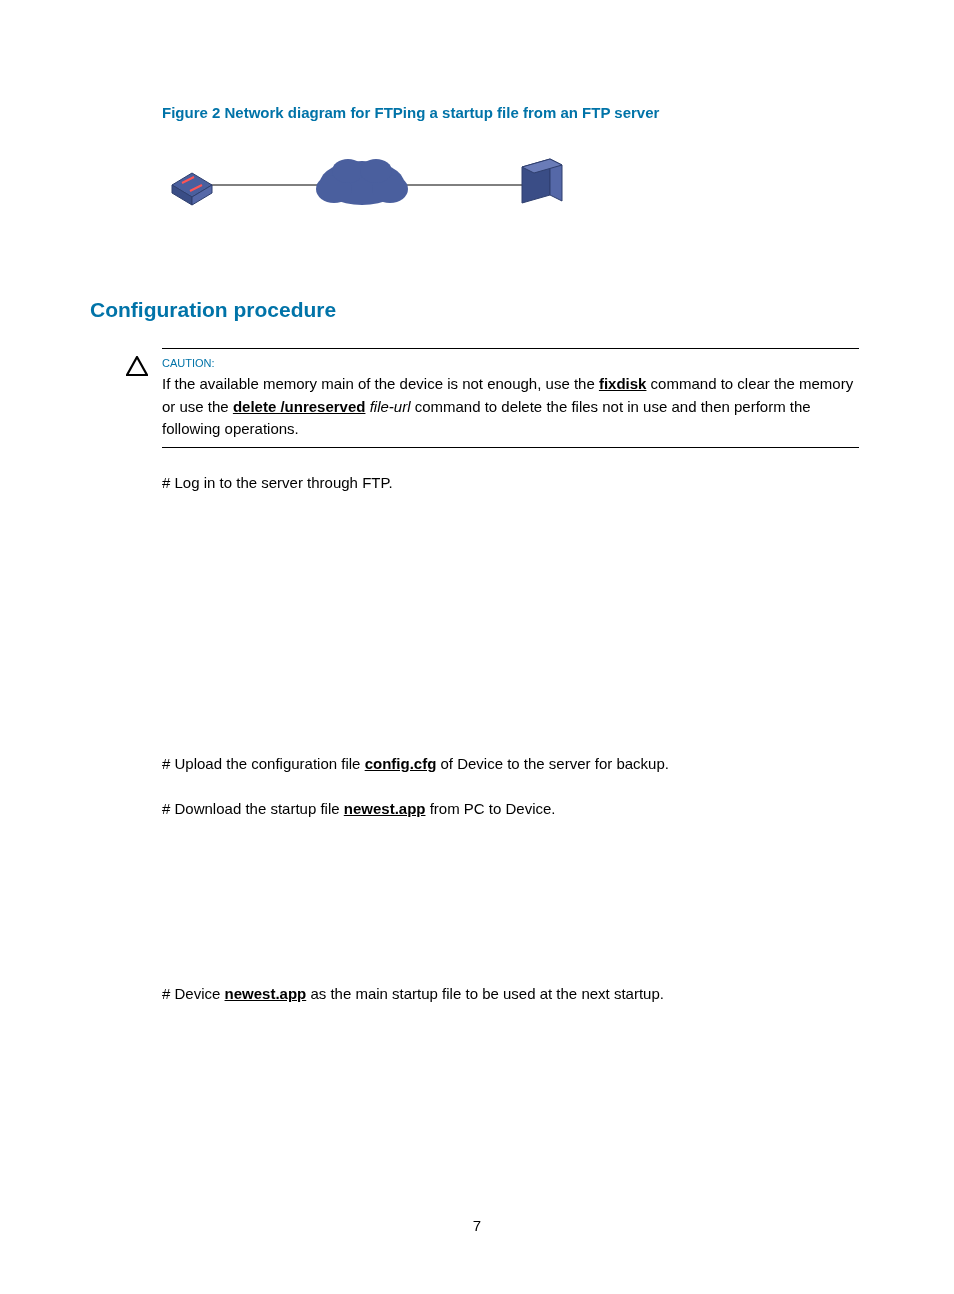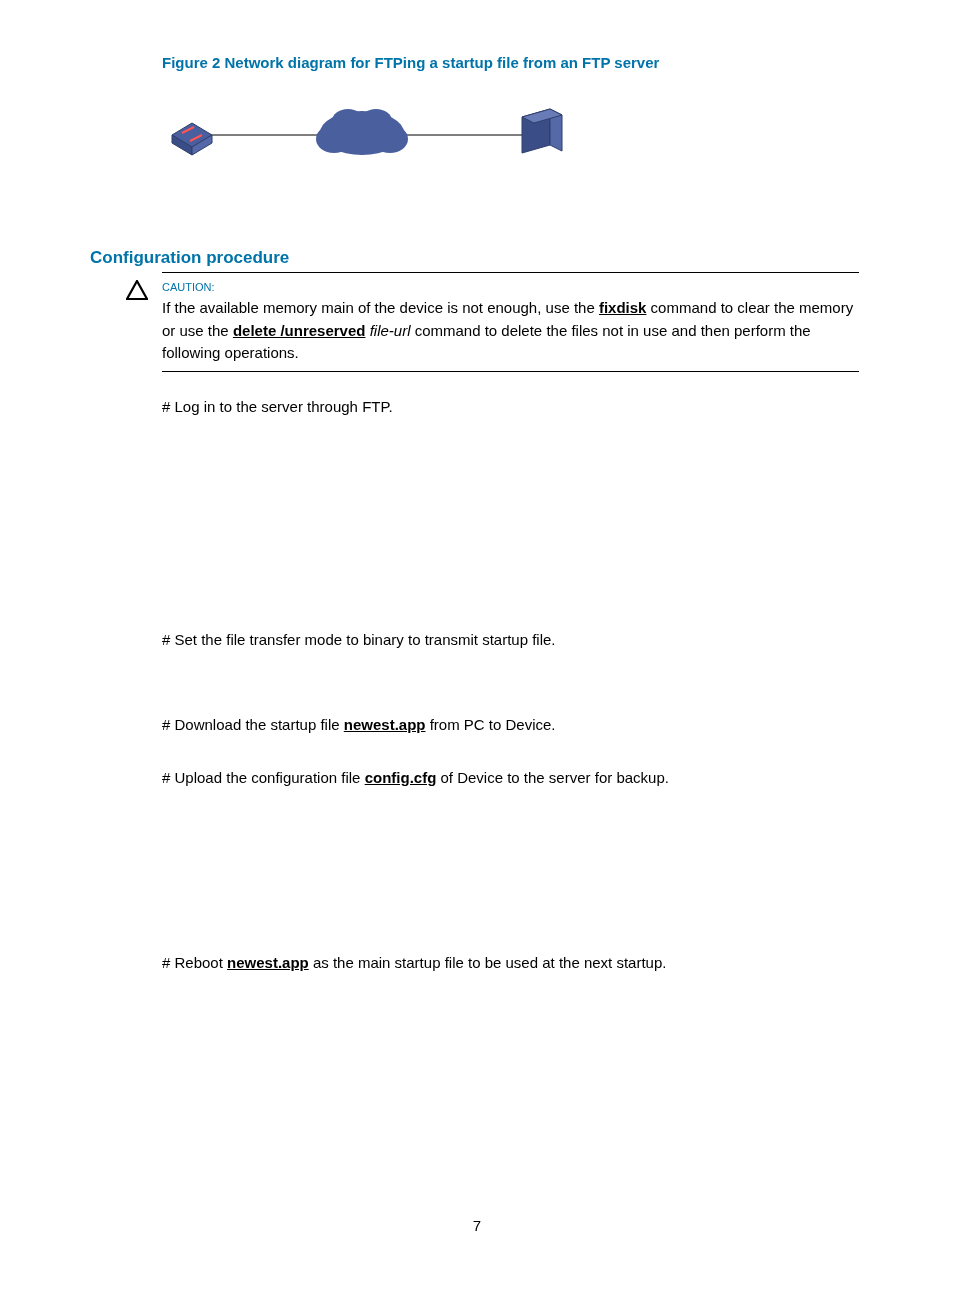--- a/index.html
+++ b/index.html
@@ -8,38 +8,38 @@
     font-family: Arial, Helvetica, sans-serif;
     font-size: 15px;
     color: #000;
     background: #fff;
   }
   .page {
     width: 954px;
     height: 1294px;
     position: relative;
     box-sizing: border-box;
-    padding: 54px 95px 40px 90px;
+    padding: 104px 95px 40px 90px;
   }
   .figure-title {
     color: #0073a8;
     font-weight: bold;
     font-size: 15px;
     margin-left: 72px;
     margin-bottom: 24px;
   }
   .diagram {
     margin-left: 72px;
     margin-bottom: 70px;
   }
   .section-heading {
     color: #0073a8;
     font-weight: bold;
-    font-size: 17px;
-    margin-bottom: 4px;
+    font-size: 21px;
+    margin-bottom: 26px;
   }
   .caution-block {
     margin-left: 40px;
     position: relative;
   }
   .caution-icon-wrap {
     position: absolute;
     left: -4px;
     top: 8px;
   }
@@ -126,33 +126,32 @@
       <div class="caution-text">
         <span>If the available memory main of the device is not enough, use the </span><b>fixdisk</b><span> command to clear the memory or use the </span><b>delete /unreserved</b><span> </span><i>file-url</i><span> command to delete the files not in use and then perform the following operations.</span>
       </div>
     </div>
   </div>
 
   <div class="step"># Log in to the server through FTP.</div>
 
   <div class="gap-big1"></div>
 
-  <div class="step"># Set the file transfer mode to binary to transmit startup file.</div>
 
   <div class="gap-small"></div>
+
+  <div class="step" style="margin-top:32px">
+    <span># Upload the configuration file </span><b>config.cfg</b><span> of Device to the server for backup.</span>
+  </div>
 
   <div class="step">
     <span># Download the startup file </span><b>newest.app</b><span> from PC to Device.</span>
   </div>
 
-  <div class="step" style="margin-top:32px">
-    <span># Upload the configuration file </span><b>config.cfg</b><span> of Device to the server for backup.</span>
-  </div>
-
   <div class="gap-big2"></div>
 
   <div class="step">
-    <span># Reboot </span><b>newest.app</b><span> as the main startup file to be used at the next startup.</span>
+    <span># Device </span><b>newest.app</b><span> as the main startup file to be used at the next startup.</span>
   </div>
 
 
   <div class="page-number">7</div>
 </div>
 
 </body></html>

